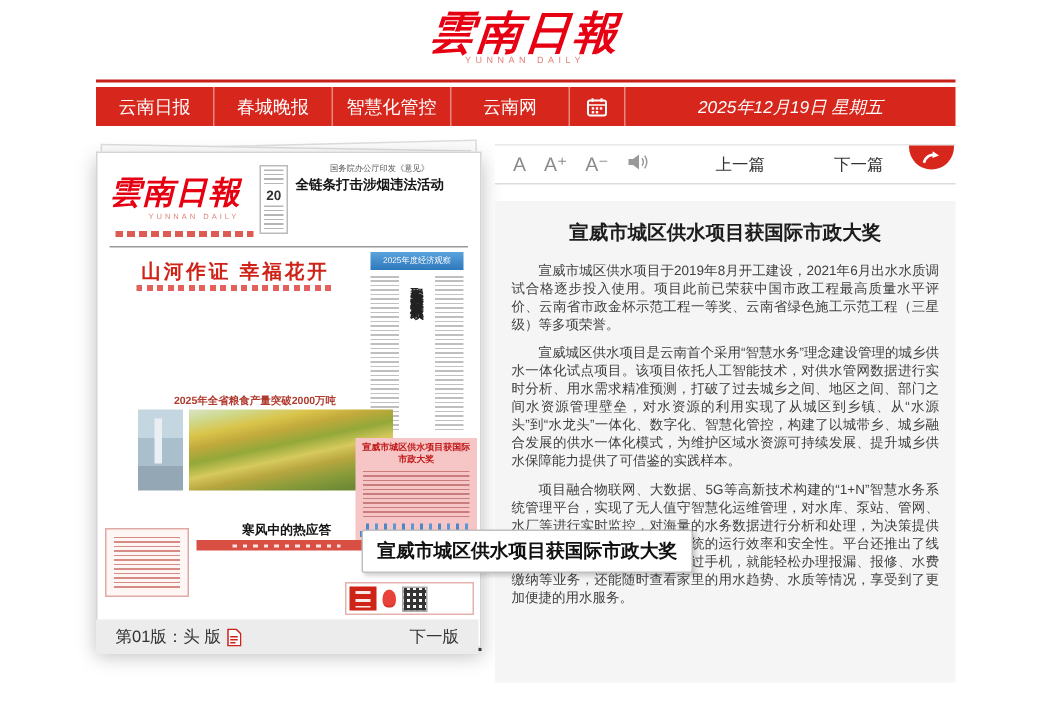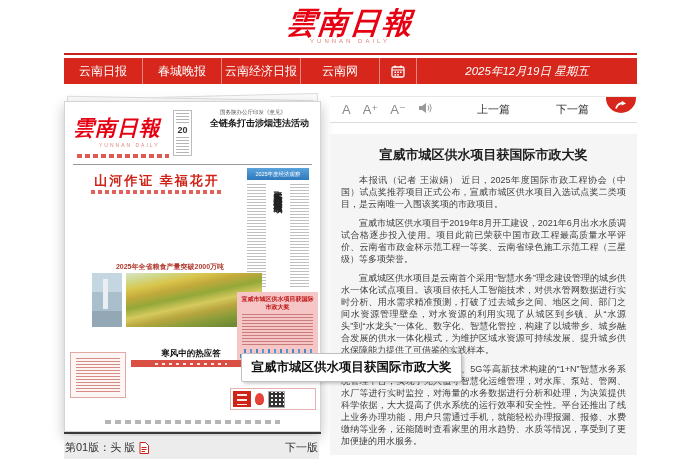--- a/index.html
+++ b/index.html
@@ -33,21 +33,21 @@
   .mast-slogan{left:12px;top:52px;width:92px;height:4px;
       background:repeating-linear-gradient(90deg,#dd5b52 0 5px,transparent 5px 8px);}
   .date-box{left:108px;top:8px;width:19px;height:46px;border:1px solid #bbb;background:#fff;}
   .date-box .d-sim{left:2px;top:2px;width:13px;height:10px;
       background:repeating-linear-gradient(#b5b5b5 0 1px,transparent 1px 3px);}
   .date-box .d-num{left:0;top:14px;width:17px;font-size:9px;font-weight:bold;color:#333;text-align:center;}
   .date-box .d-sim2{left:2px;top:26px;width:13px;height:16px;
       background:repeating-linear-gradient(#b5b5b5 0 1px,transparent 1px 3px);}
   .kicker{left:132px;top:7px;width:112px;font-size:5.5px;color:#555;text-align:center;white-space:nowrap;}
   .headline1{left:132px;top:15px;width:112px;font-size:9px;font-weight:bold;color:#141414;
-             text-align:right;white-space:nowrap;}
+             text-align:left;white-space:nowrap;}
   .rule-1{left:8px;top:62px;width:239px;height:1px;background:#9a9a9a;}
   .headline2{left:8px;top:70px;width:168px;font-size:13px;font-weight:bold;color:#cf2318;
              text-align:center;letter-spacing:2px;white-space:nowrap;}
   .headline2-sub{left:26px;top:88px;width:132px;height:4px;
       background:repeating-linear-gradient(90deg,#e2625b 0 4px,transparent 4px 7px);}
   .banner{left:182px;top:66px;width:62px;height:12px;background:linear-gradient(#5ba3dc,#2e78bd);
           color:#fff;font-size:5.5px;line-height:12px;text-align:center;white-space:nowrap;}
   .vwrap{left:182px;top:82px;width:62px;height:104px;display:flex;gap:3px;position:absolute;}
   .vwrap i{position:static;flex:1;background:repeating-linear-gradient(#bfbfbf 0 1px,transparent 1px 3px);}
   .vhead{position:static;width:18px;writing-mode:vertical-rl;font-size:9px;font-weight:bold;
@@ -88,23 +88,23 @@
   .qr{width:17px;height:17px;border:1px solid #aaa;
       background:repeating-linear-gradient(0deg,#333 0 2px,transparent 2px 4px),
                  repeating-linear-gradient(90deg,#333 0 2px,#f8f8f8 2px 4px);}
   .footer-sim{left:40px;top:318px;width:175px;height:4px;
       background:repeating-linear-gradient(90deg,#b5b5b5 0 6px,transparent 6px 10px);}
   
   .cols{position:absolute;display:flex;gap:4px;}
   .cols i{flex:1;background:repeating-linear-gradient(#bfbfbf 0 1px,transparent 1px 3px);}
   
   #paper-divider{position:absolute;top:432px;left:64px;width:257px;height:2px;background:#3a3a3a;}
-  #pager-bar{position:absolute;top:436px;left:64px;width:255px;height:23px;background:#ececec;
+  #pager-bar{position:absolute;top:413px;left:64px;width:255px;height:23px;background:#ececec;
              display:flex;align-items:center;justify-content:space-between;
-             font-size:11px;color:#333;padding:0 1px;box-sizing:border-box;}
+             font-size:11px;color:#333;padding:0 13px;box-sizing:border-box;}
   #pager-bar .pg-left{display:flex;align-items:center;gap:4px;cursor:pointer;}
   #pager-bar .pg-next{cursor:pointer;margin-left:24px;}
   
   #toolbar{position:absolute;top:96px;left:330px;width:307px;height:27px;background:#fff;
            border-top:1px solid #e8e8e8;border-bottom:1px solid #dcdcdc;
            display:flex;align-items:center;box-sizing:border-box;}
   .tb-left{display:flex;align-items:center;gap:12px;padding-left:12px;color:#8a8a8a;font-size:13px;}
   .tb-left span{cursor:pointer;}
   .tb-right{margin-left:auto;padding-right:48px;display:flex;gap:7px;font-size:11px;color:#333;}
   .tb-right span{cursor:pointer;margin-left:39px;}
@@ -128,21 +128,21 @@
 
 <div id="logo">
   <span class="logo-cn">雲南日報</span>
   <span class="logo-en">YUNNAN DAILY</span>
 </div>
 <div id="header-rule"></div>
 
 <div id="navbar">
   <div class="nav-item">云南日报</div>
   <div class="nav-item">春城晚报</div>
-  <div class="nav-item">云南经济日报</div>
+  <div class="nav-item">智慧化管控</div>
   <div class="nav-item">云南网</div>
   <div class="nav-cal">
     <svg width="14" height="13" viewBox="0 0 14 13">
       <rect x="1" y="2" width="12" height="10" rx="1.5" fill="none" stroke="#fff" stroke-width="1.3"></rect>
       <line x1="4" y1="0.5" x2="4" y2="3" stroke="#fff" stroke-width="1.3"></line>
       <line x1="10" y1="0.5" x2="10" y2="3" stroke="#fff" stroke-width="1.3"></line>
       <line x1="1" y1="5" x2="13" y2="5" stroke="#fff" stroke-width="1"></line>
       <g fill="#fff">
           <rect x="3.5" y="6.5" width="1.6" height="1.6"></rect>
           <rect x="6.2" y="6.5" width="1.6" height="1.6"></rect>
@@ -266,19 +266,18 @@
 </div>
 <div id="return-btn">
   <svg width="14" height="10" viewBox="0 0 14 10">
     <path d="M2 8.5 C3 4.5, 6.5 2.5, 9.5 3.5" stroke="#fff" stroke-width="1.8" fill="none"></path>
     <path d="M7.8 0.8 L12 3.6 L7.6 5.4 Z" fill="#fff"></path>
   </svg>
 </div>
 
 <div id="article-panel">
   <h1 id="article-title">宣威市城区供水项目获国际市政大奖</h1>
-  <p>本报讯（记者 王淑娟） 近日，2025年度国际市政工程协会（中国）试点奖推荐项目正式公布，宣威市城区供水项目入选试点奖二类项目，是云南唯一入围该奖项的市政项目。</p>
   <p>宣威市城区供水项目于2019年8月开工建设，2021年6月出水水质调试合格逐步投入使用。项目此前已荣获中国市政工程最高质量水平评价、云南省市政金杯示范工程一等奖、云南省绿色施工示范工程（三星级）等多项荣誉。</p>
   <p>宣威城区供水项目是云南首个采用“智慧水务”理念建设管理的城乡供水一体化试点项目。该项目依托人工智能技术，对供水管网数据进行实时分析、用水需求精准预测，打破了过去城乡之间、地区之间、部门之间水资源管理壁垒，对水资源的利用实现了从城区到乡镇、从“水源头”到“水龙头”一体化、数字化、智慧化管控，构建了以城带乡、城乡融合发展的供水一体化模式，为维护区域水资源可持续发展、提升城乡供水保障能力提供了可借鉴的实践样本。</p>
   <p>项目融合物联网、大数据、5G等高新技术构建的“1+N”智慧水务系统管理平台，实现了无人值守智慧化运维管理，对水库、泵站、管网、水厂等进行实时监控，对海量的水务数据进行分析和处理，为决策提供科学依据，大大提高了供水系统的运行效率和安全性。平台还推出了线上业务办理功能，用户只需通过手机，就能轻松办理报漏、报修、水费缴纳等业务，还能随时查看家里的用水趋势、水质等情况，享受到了更加便捷的用水服务。</p>
 </div>
 
 <div id="tooltip">宣威市城区供水项目获国际市政大奖</div>
 
 </body></html>

